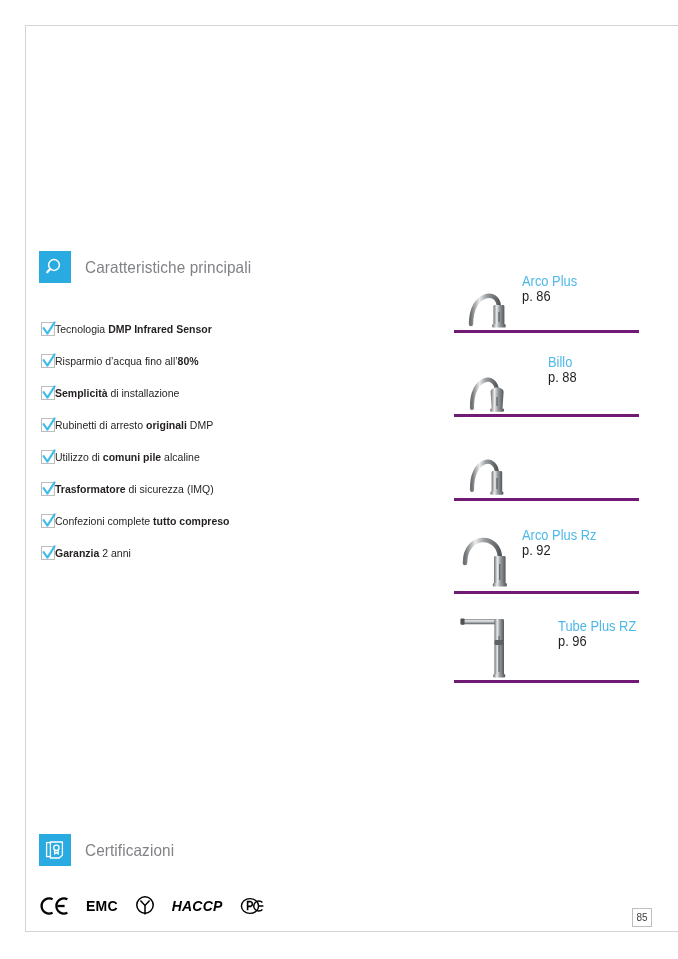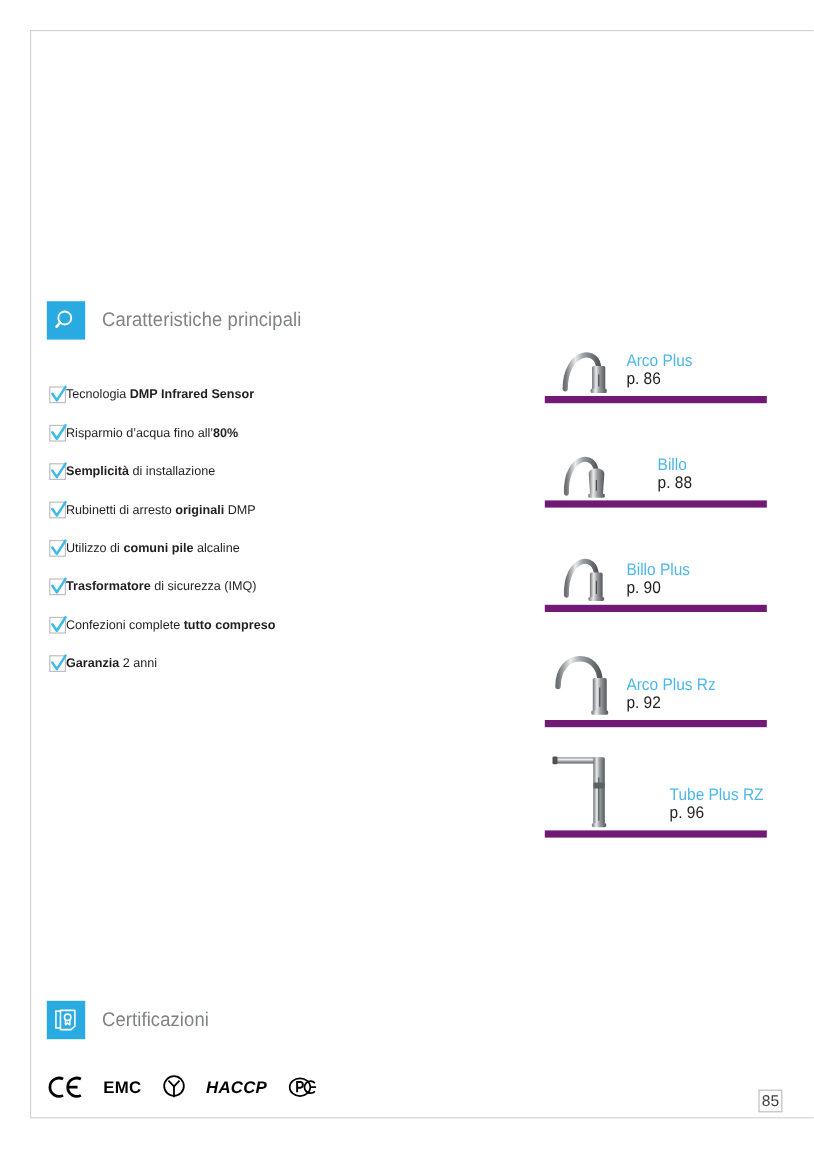--- a/index.html
+++ b/index.html
@@ -87,23 +87,23 @@
 
   
   #product-list {
     position: absolute;
     left: 428px;
     top: 228px;
     width: 185px;
   }
   .product-row {
     position: relative;
-    border-bottom: 6px solid #701a75;
-    display: flex;
-    align-items: flex-end;
+    border-bottom: 3px solid #701a75;
+    display: flex;
+    align-items: center;
   }
   .product-art {
     width: 66px;
     flex: 0 0 auto;
     display: flex;
     align-items: flex-end;
     justify-content: center;
     height: 100%;
   }
   .product-art svg { display: block; }
@@ -157,21 +157,21 @@
     left: 632px;
     top: 908px;
     width: 20px;
     height: 19px;
     border: 1px solid #bcbec0;
     background: #ffffff;
     box-sizing: border-box;
     display: flex;
     align-items: center;
     justify-content: center;
-    font-size: 13px;
+    font-size: 10px;
     color: #414042;
   }
 </style>
 </head>
 <body>
 
 <div id="page-sheet">
 
   <div class="section-head" id="features-head">
     <div class="icon-tile">
@@ -318,24 +318,20 @@
               <stop offset="55%" stop-color="#9b9fa2"></stop>
                 <stop offset="100%" stop-color="#55585a"></stop>
             </linearGradient>
           </defs>
           <path d="M9 50 C8 18, 34 14, 34 34" fill="none" stroke="url(#chrome3)" stroke-width="4.2" stroke-linecap="round"></path>
           <rect x="28.6" y="31" width="10.6" height="22" rx="1.4" fill="url(#chrome3)"></rect>
           <rect x="27.4" y="51.4" width="13" height="3.4" rx="1.2" fill="url(#chrome3)"></rect>
           <line x1="34" y1="38" x2="34" y2="49" stroke="#4a4d4f" stroke-width="1"></line>
         </svg>
       </div>
-      <div class="product-label">
-        <div class="product-name">Billo Plus</div>
-        <div class="product-page">p. 90</div>
-      </div>
     </div>
 
     <div class="product-row" style="height:90px;">
       <div class="product-art">
         <svg width="58" height="68" viewBox="0 0 58 68" aria-hidden="true">
           <defs>
             <linearGradient id="chrome4" x1="0" y1="0" x2="1" y2="0">
               <stop offset="0%" stop-color="#6e7173"></stop>
                 <stop offset="30%" stop-color="#e9ebec"></stop>
               <stop offset="55%" stop-color="#9b9fa2"></stop>

